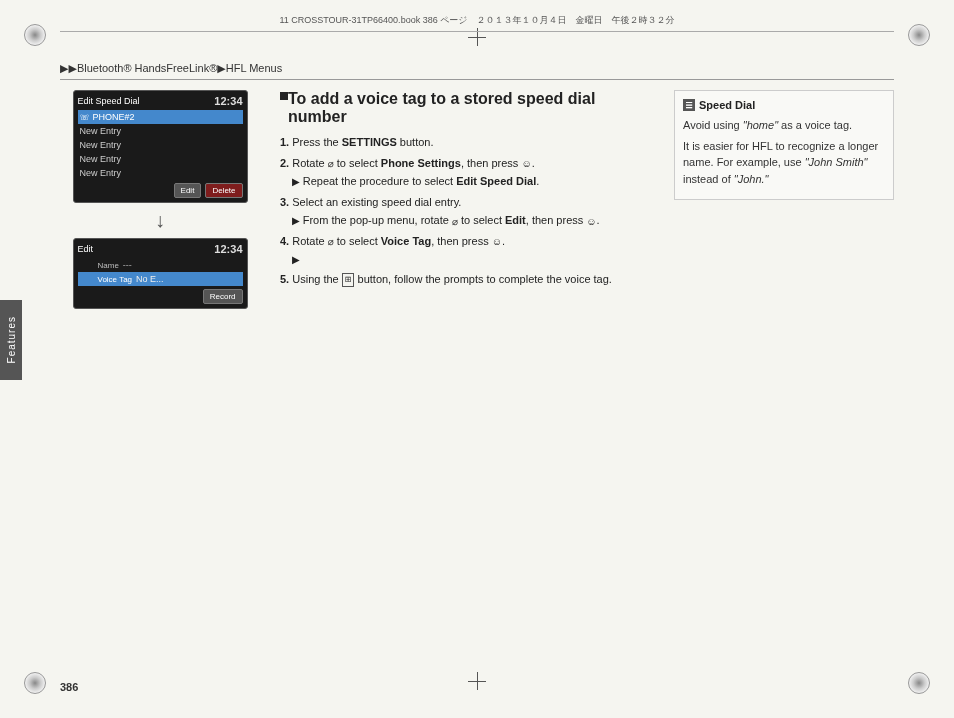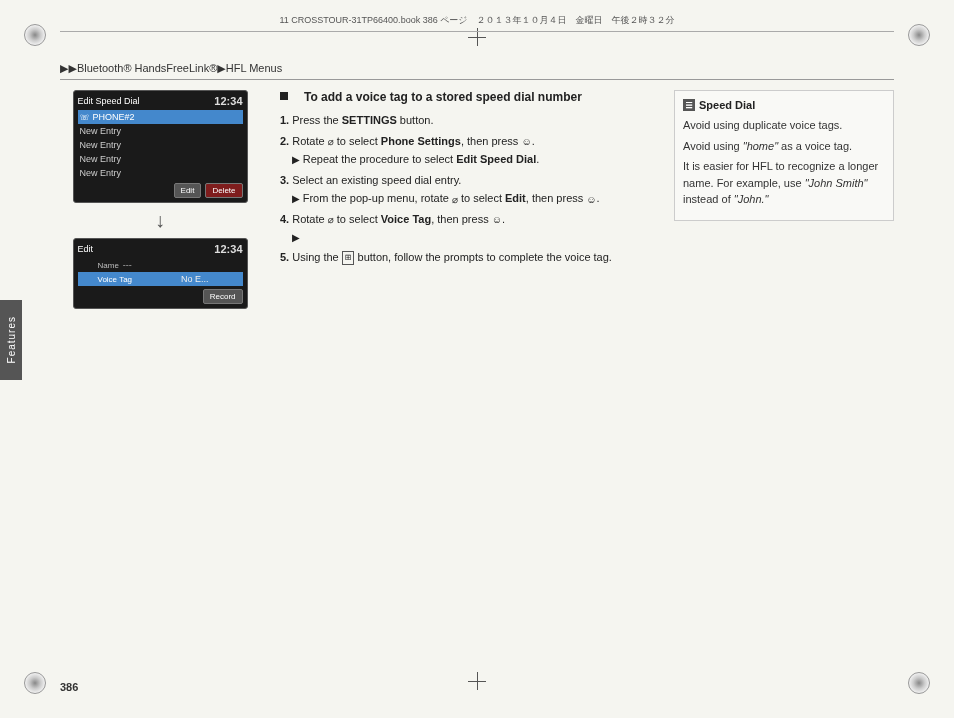--- a/index.html
+++ b/index.html
@@ -189,26 +189,26 @@
       padding-left: 18px;
     }
 
     
     .middle-column {
       flex: 1;
       min-width: 0;
     }
 
     .instruction-title {
-      font-size: 12px;
+      font-size: 16px;
       font-weight: bold;
       margin-bottom: 8px;
       display: flex;
       align-items: flex-start;
-      gap: 16px;
+      gap: 0;
     }
     .black-square {
       display: inline-block;
       width: 8px;
       height: 8px;
       background: #222;
       flex-shrink: 0;
       margin-top: 2px;
     }
 
@@ -385,21 +385,21 @@
       <div class="screen-header">
         <span class="screen-title">Edit</span>
         <span class="screen-time">12:34</span>
       </div>
       <div class="screen-row2">
         <span class="label-tag">Name</span>
         <span style="color:#aaa;">---</span>
       </div>
       <div class="screen-row2 selected" style="background:#4488cc; padding:2px;">
         <span class="label-tag" style="color:#fff;">Voice Tag</span>
-        <span style="color:#eee;margin-left:45px;">No E...</span>
+        <span style="color:#eee;">No E...</span>
       </div>
       <div class="screen-buttons">
         <span class="screen-btn active">Record</span>
       </div>
     </div>
 
   </div>
 
   <div class="middle-column">
 
@@ -459,21 +459,20 @@
     </div>
   </div>
 
   <div class="right-column">
     <div class="note-box">
       <div class="note-title">
         <span class="note-icon">☰</span>
         <span>Speed Dial</span>
       </div>
       <div class="note-text">
-        <p>Avoid using duplicate voice tags.</p>
         <p>Avoid using <em>"home"</em> as a voice tag.</p>
         <p>It is easier for HFL to recognize a longer name. For example, use <em>"John Smith"</em> instead of <em>"John."</em></p>
       </div>
     </div>
   </div>
 
 </div>
 
 <div class="page-number">
   <span>386</span>

